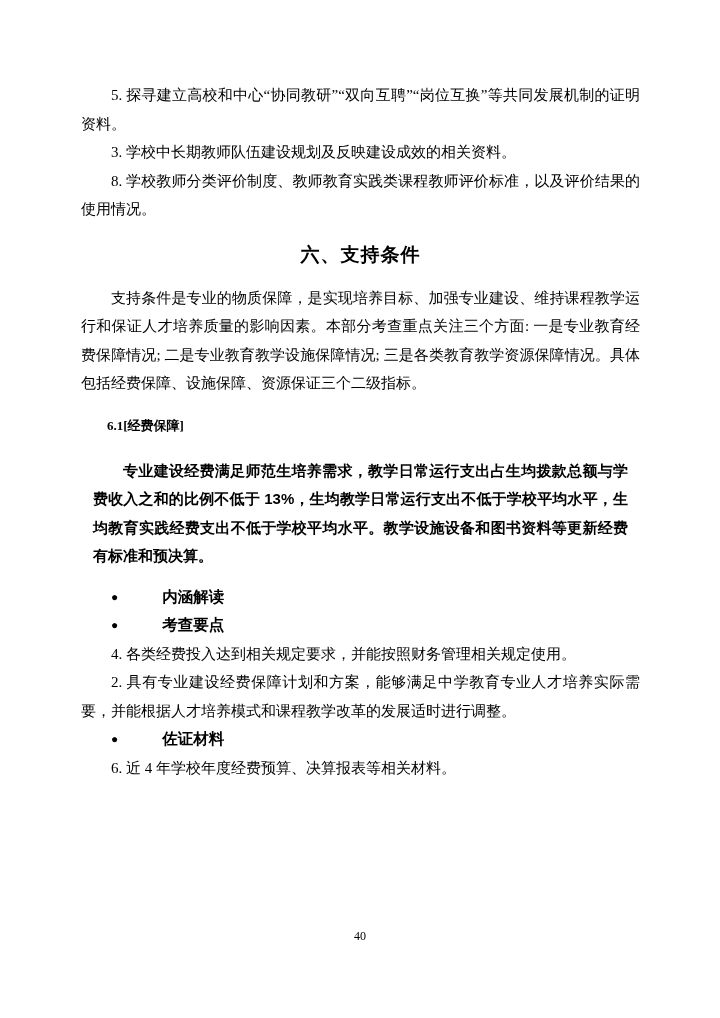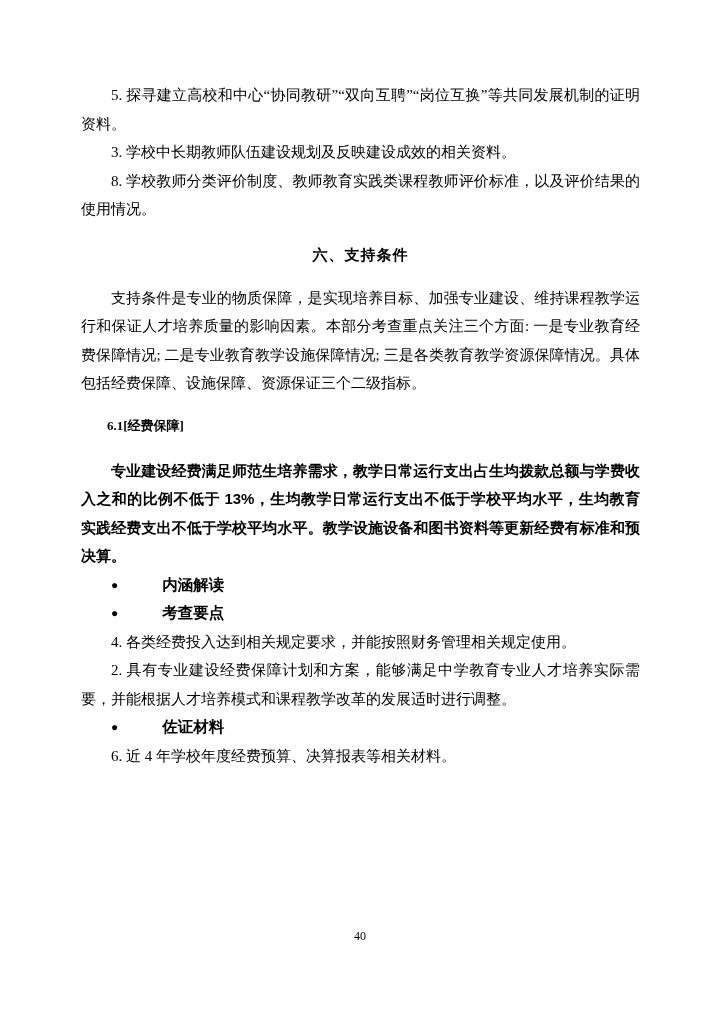--- a/index.html
+++ b/index.html
@@ -27,37 +27,37 @@
     font-size: 15px;
     line-height: 28.5px;
     text-align: justify;
     text-indent: 2em;
     color: #000000;
   }
   .section-title {
     margin: 16px 0 15px 0;
     font-family: "Liberation Sans", sans-serif;
     font-weight: bold;
-    font-size: 15px;
+    font-size: 19px;
     line-height: 29px;
     text-align: center;
     text-indent: 0;
     letter-spacing: 1px;
   }
   .subsection-title {
     margin: 15px 0 18px 0;
     font-family: "Liberation Serif", serif;
     font-weight: bold;
     font-size: 13px;
     line-height: 26px;
     text-indent: 2em;
     text-align: left;
   }
   .standard-para {
-    margin: 0;
+    margin: 12px;
     font-family: "Liberation Sans", sans-serif;
     font-weight: bold;
     font-size: 15px;
     line-height: 28.5px;
     text-align: justify;
     text-indent: 2em;
   }
   .bullet-line {
     margin: 0;
     padding-left: 2em;

